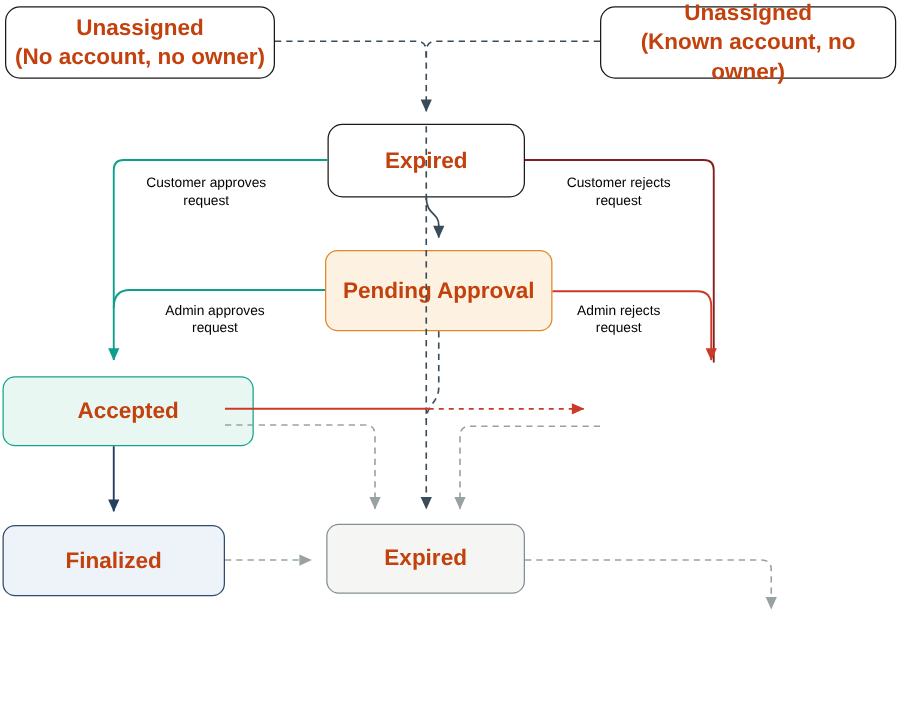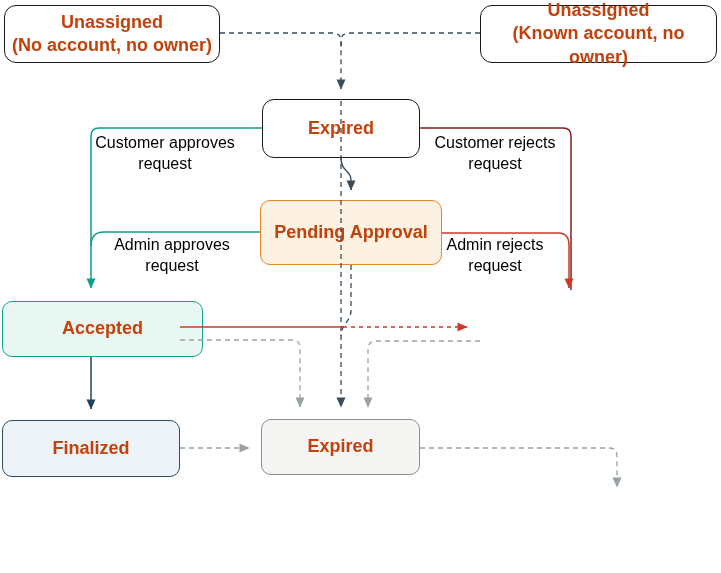--- a/index.html
+++ b/index.html
@@ -27,21 +27,21 @@
   .e-slate       {stroke:#3a4c5a;stroke-width:1.4;fill:none;}
   .e-slate-dash  {stroke:#3a4c5a;stroke-width:1.3;fill:none;stroke-dasharray:5 4;}
   .e-gray-dash   {stroke:#98a2a3;stroke-width:1.3;fill:none;stroke-dasharray:5 4;}
   .e-teal        {stroke:#0d9f8a;stroke-width:1.5;fill:none;}
   .e-maroon      {stroke:#851f1e;stroke-width:1.5;fill:none;}
   .e-red         {stroke:#cb3a28;stroke-width:1.5;fill:none;}
   .e-red-dash    {stroke:#cb3a28;stroke-width:1.4;fill:none;stroke-dasharray:4 4;}
   .e-navy        {stroke:#24405c;stroke-width:1.5;fill:none;}
   
   .elabel{
-    position:absolute;z-index:3;font-size:16px;color:#000;text-align:center;
+    position:absolute;z-index:3;font-size:11px;color:#000;text-align:center;
     line-height:1.3;white-space:pre-line;transform:translate(-50%,-50%);
     background:transparent;
   }
 </style>
 </head>
 <body>
 
 <div class="stage">
 
   <div class="node n-plain" style="left:4px;top:5px;width:216px;height:58px;">Unassigned

